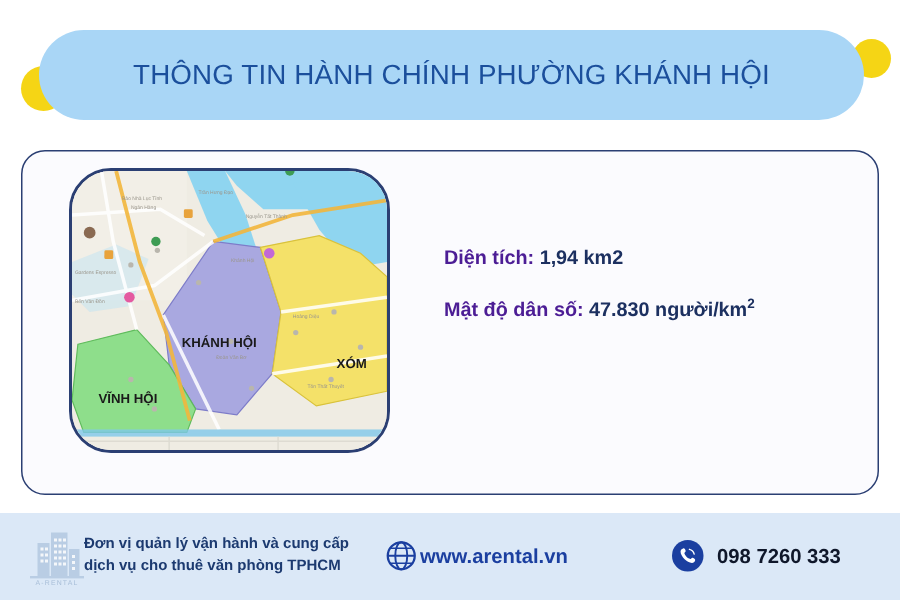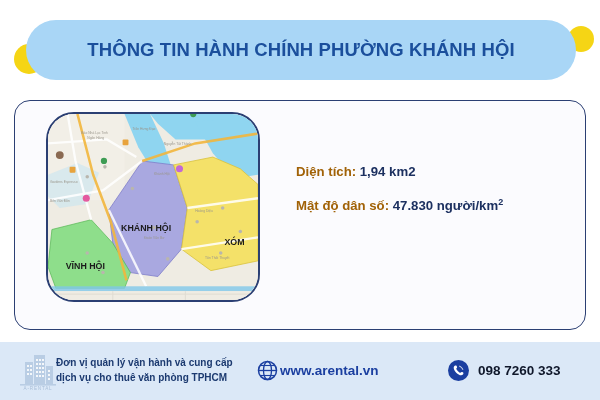--- a/index.html
+++ b/index.html
@@ -45,21 +45,21 @@
     background: #a9d6f6;
     border-radius: 34px;
     display: flex;
     align-items: center;
     justify-content: center;
   }
 
   .title-text {
     color: #1b4f9c;
     font-size: 18.5px;
-    font-weight: bold;
+    font-weight: normal;
     letter-spacing: 0.1px;
     white-space: nowrap;
   }
 
   
   .main-card {
     position: absolute;
     left: 14px; top: 100px;
     width: 572px; height: 230px;
     border: 1.4px solid #2b3f73;
@@ -91,21 +91,21 @@
 
   .stat-line {
     font-size: 13.2px;
     line-height: 1;
     margin-bottom: 20px;
     white-space: nowrap;
   }
   .stat-line:last-child { margin-bottom: 0; }
 
   .stat-label {
-    color: #a16207;
+    color: #4c1d95;
     font-weight: bold;
   }
   .stat-value {
     color: #1c3060;
     font-weight: bold;
   }
   .sup { font-size: 9px; vertical-align: super; }
 
   
   .footer {

